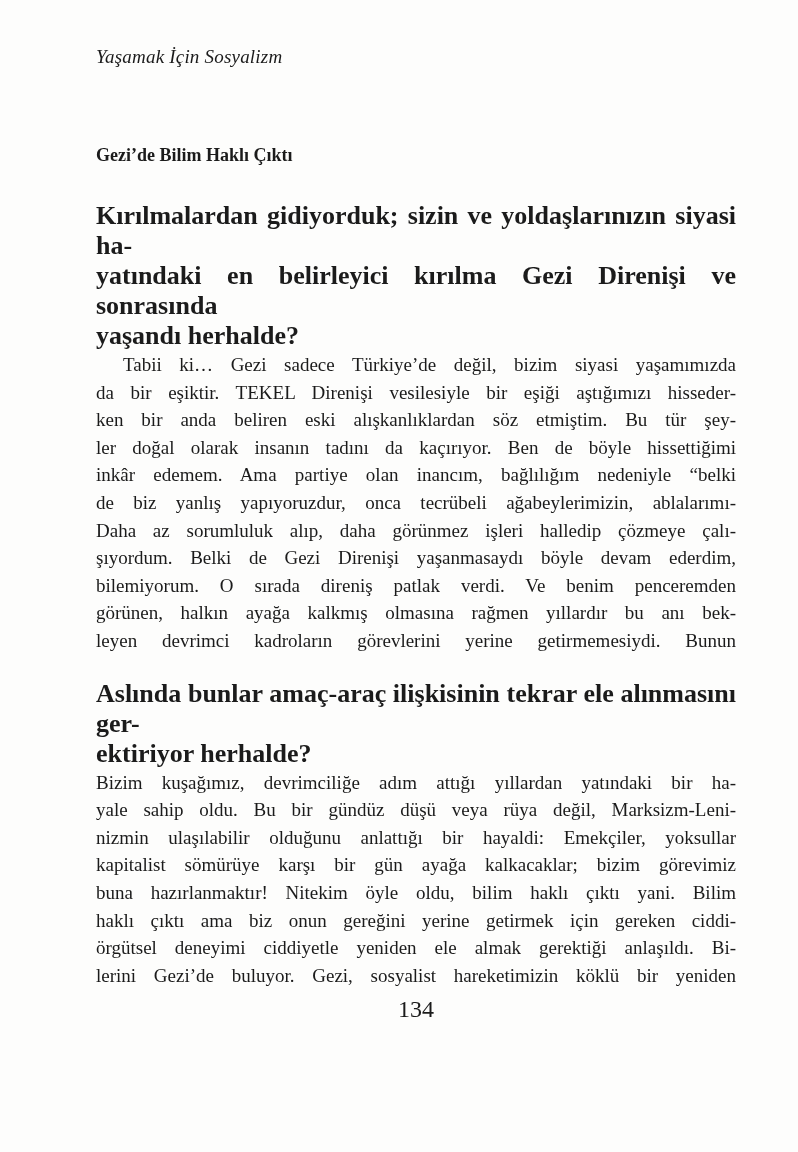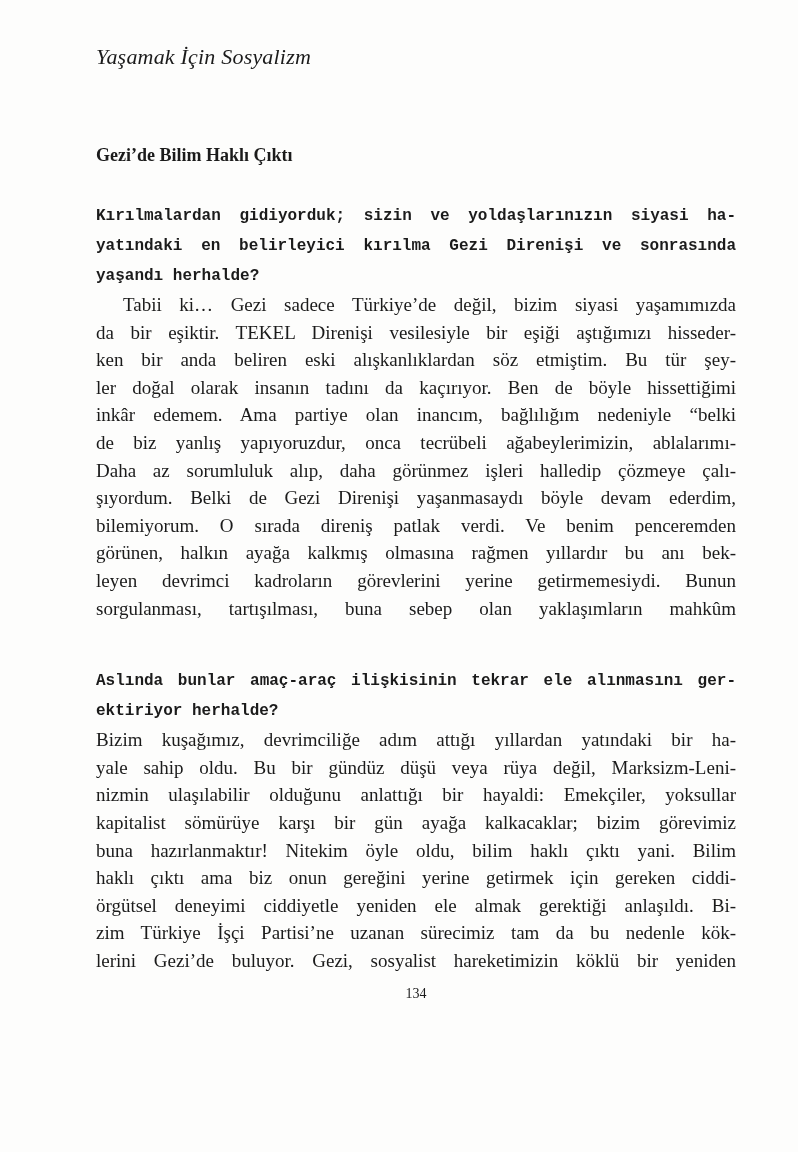--- a/index.html
+++ b/index.html
@@ -19,60 +19,59 @@
   }
   .page{
     width:798px;
     height:1152px;
     padding-left:96px;
     padding-right:62px;
   }
   .running-header{
     margin-top:47px;
     font-style:italic;
-    font-size:22px;
+    font-size:19px;
     line-height:20px;
     letter-spacing:0.2px;
   }
   .chapter-title{
     margin-top:72px;
     font-size:18px;
     line-height:33px;
     font-weight:bold;
   }
   .block{width:100%;}
   .block.question{
     font-weight:bold;
-    font-size:16px;
+    font-size:26px;
     line-height:30px;
-    font-family:Liberation Mono, monospace;
   }
   .block.answer{
     font-size:19px;
     line-height:27.6px;
   }
   .block.q1{margin-top:29px;}
   .block.a1{margin-top:0;}
-  .block.q2{margin-top:44px;}
+  .block.q2{margin-top:24px;}
   .block.a2{margin-top:0;}
   .line{
     width:100%;
     white-space:normal;
   }
   .line.jline{
     text-align:justify;
     text-align-last:justify;
   }
   .line.indent{
     text-indent:27px;
   }
   .page-number{
     margin-top:9px;
     text-align:center;
-    font-size:14px;
+    font-size:24px;
     line-height:22px;
   }
 </style>
 </head>
 <body>
 
 <div class="page">
 
   <div class="running-header">Yaşamak İçin Sosyalizm</div>
 
@@ -89,35 +88,33 @@
       <div class="line jline">da bir eşiktir. TEKEL Direnişi vesilesiyle bir eşiği aştığımızı hisseder-</div>
       <div class="line jline">ken bir anda beliren eski alışkanlıklardan söz etmiştim. Bu tür şey-</div>
       <div class="line jline">ler doğal olarak insanın tadını da kaçırıyor. Ben de böyle hissettiğimi</div>
       <div class="line jline">inkâr edemem. Ama partiye olan inancım, bağlılığım nedeniyle “belki</div>
       <div class="line jline">de biz yanlış yapıyoruzdur, onca tecrübeli ağabeylerimizin, ablalarımı-</div>
       <div class="line jline">Daha az sorumluluk alıp, daha görünmez işleri halledip çözmeye çalı-</div>
       <div class="line jline">şıyordum. Belki de Gezi Direnişi yaşanmasaydı böyle devam ederdim,</div>
       <div class="line jline">bilemiyorum. O sırada direniş patlak verdi. Ve benim penceremden</div>
       <div class="line jline">görünen, halkın ayağa kalkmış olmasına rağmen yıllardır bu anı bek-</div>
       <div class="line jline">leyen devrimci kadroların görevlerini yerine getirmemesiydi. Bunun</div>
-      <div class="line jline">sorgulanması, tartışılması, buna sebep olan yaklaşımların mahkûm</div>
     </div>
 
   <div class="block question q2">
       <div class="line jline">Aslında bunlar amaç-araç ilişkisinin tekrar ele alınmasını ger-</div>
       <div class="line">ektiriyor herhalde?</div>
     </div>
 
   <div class="block answer a2">
       <div class="line jline">Bizim kuşağımız, devrimciliğe adım attığı yıllardan yatındaki bir ha-</div>
       <div class="line jline">yale sahip oldu. Bu bir gündüz düşü veya rüya değil, Marksizm-Leni-</div>
       <div class="line jline">nizmin ulaşılabilir olduğunu anlattığı bir hayaldi: Emekçiler, yoksullar</div>
       <div class="line jline">kapitalist sömürüye karşı bir gün ayağa kalkacaklar; bizim görevimiz</div>
       <div class="line jline">buna hazırlanmaktır! Nitekim öyle oldu, bilim haklı çıktı yani. Bilim</div>
       <div class="line jline">haklı çıktı ama biz onun gereğini yerine getirmek için gereken ciddi-</div>
       <div class="line jline">örgütsel deneyimi ciddiyetle yeniden ele almak gerektiği anlaşıldı. Bi-</div>
-      <div class="line jline">zim Türkiye İşçi Partisi’ne uzanan sürecimiz tam da bu nedenle kök-</div>
       <div class="line jline">lerini Gezi’de buluyor. Gezi, sosyalist hareketimizin köklü bir yeniden</div>
     </div>
 
   <div class="page-number">134</div>
 
 </div>
 
 </body></html>

